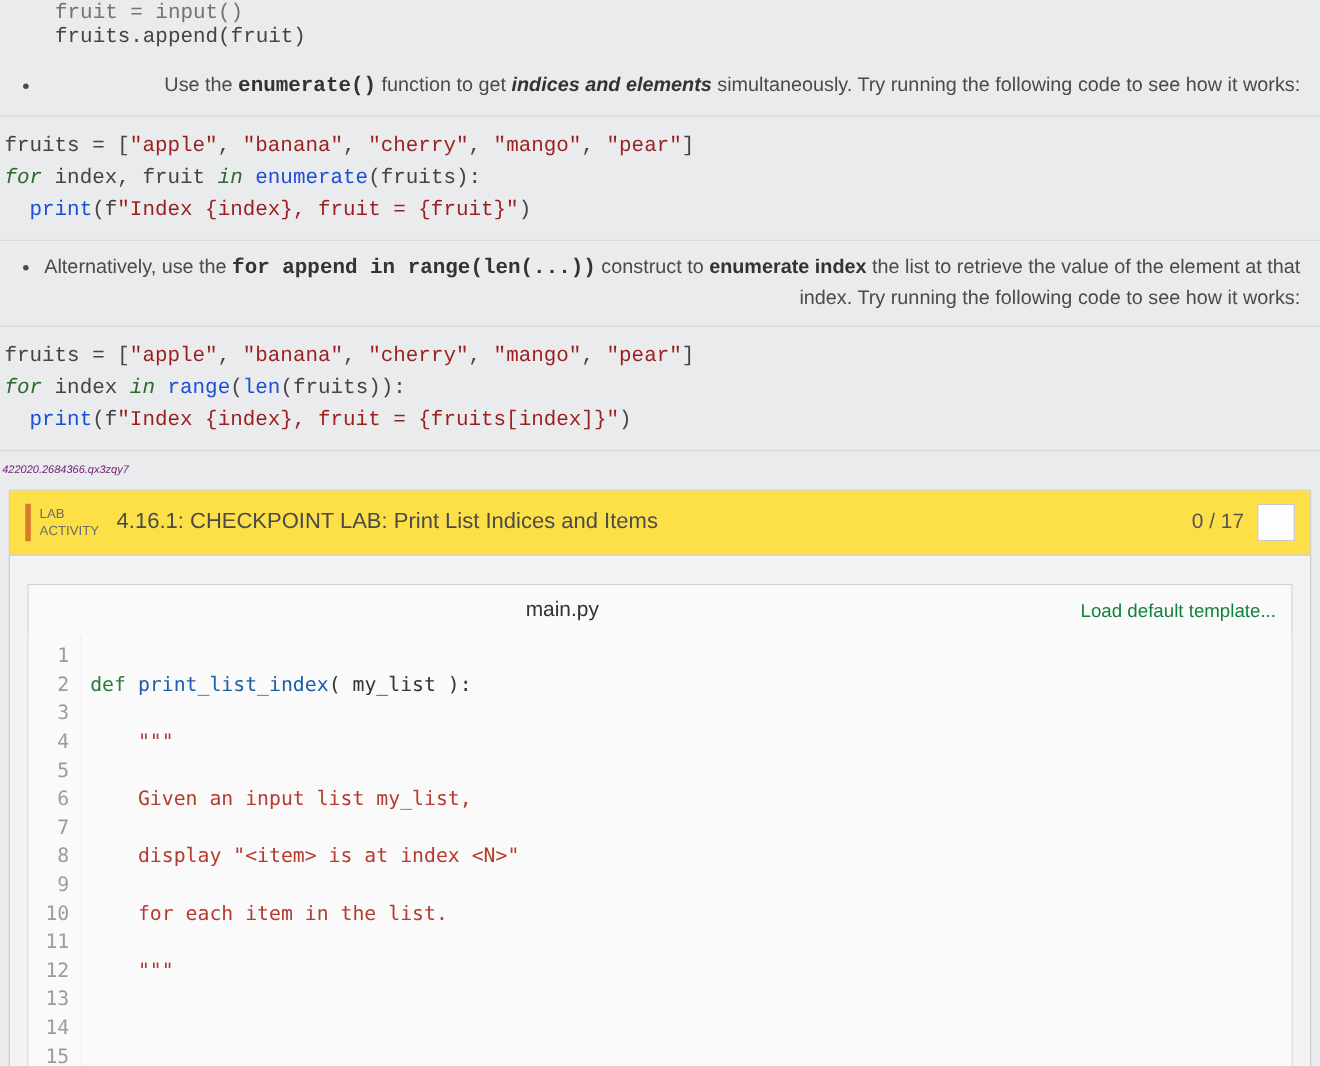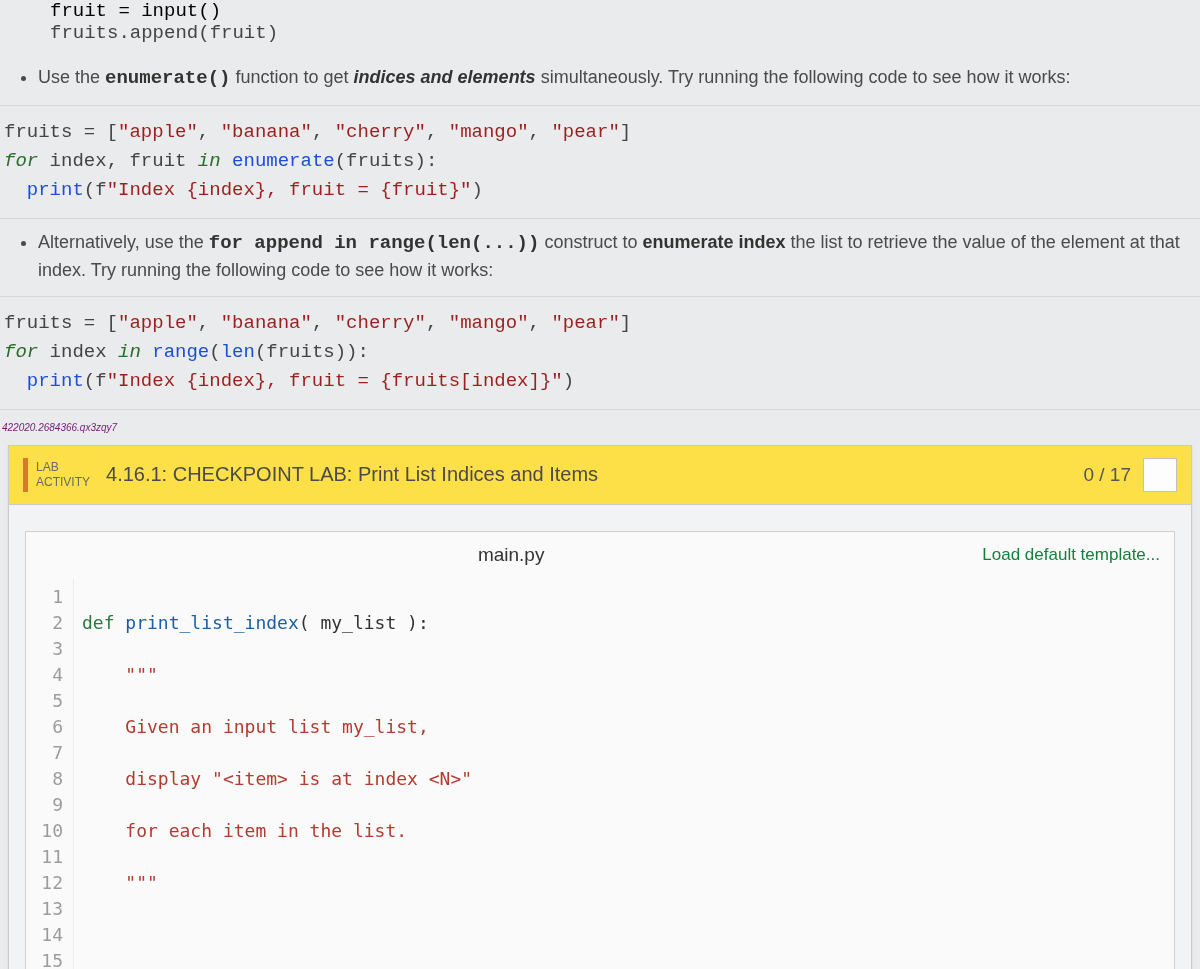--- a/index.html
+++ b/index.html
@@ -13,29 +13,30 @@
   .section {
     padding: 0;
   }
   .snippet-top {
     background: #e9ebec;
     padding: 0 0 10px 50px;
     font-family: "Courier New", Courier, monospace;
     font-size: 19px;
     color: #444;
   }
-  .snippet-top .faded { color: #000000; }
+  .snippet-top .faded { color: #737373; }
   ul.bulleted {
     list-style: disc;
     padding: 0 18px 0 38px;
   }
   ul.bulleted li {
     padding: 10px 0 12px 0;
     line-height: 1.45;
     color: #4a4a4a;
+    text-align: right;
   }
   .code-inline {
     font-family: "Courier New", Courier, monospace;
     font-size: 19px;
   }
   .bold { font-weight: 700; color: #333; }
   .ital { font-style: italic; }
   .codeblock {
     background: #e9ebec;
     border-top: 1px solid #d5d7d9;
@@ -96,21 +97,21 @@
     background: #fdfdfd;
   }
 
   .editor-wrap {
     background: #fafafa;
     border: 1px solid #d0d0d0;
     margin: 26px 16px 0 16px;
   }
   .editor-top {
     display: flex;
-    align-items: center;
+    align-items: flex-end;
     padding: 12px 14px;
   }
   .filename {
     flex: 1;
     text-align: center;
     font-size: 19px;
     color: #333;
   }
   .load-template {
     color: #15803d;

